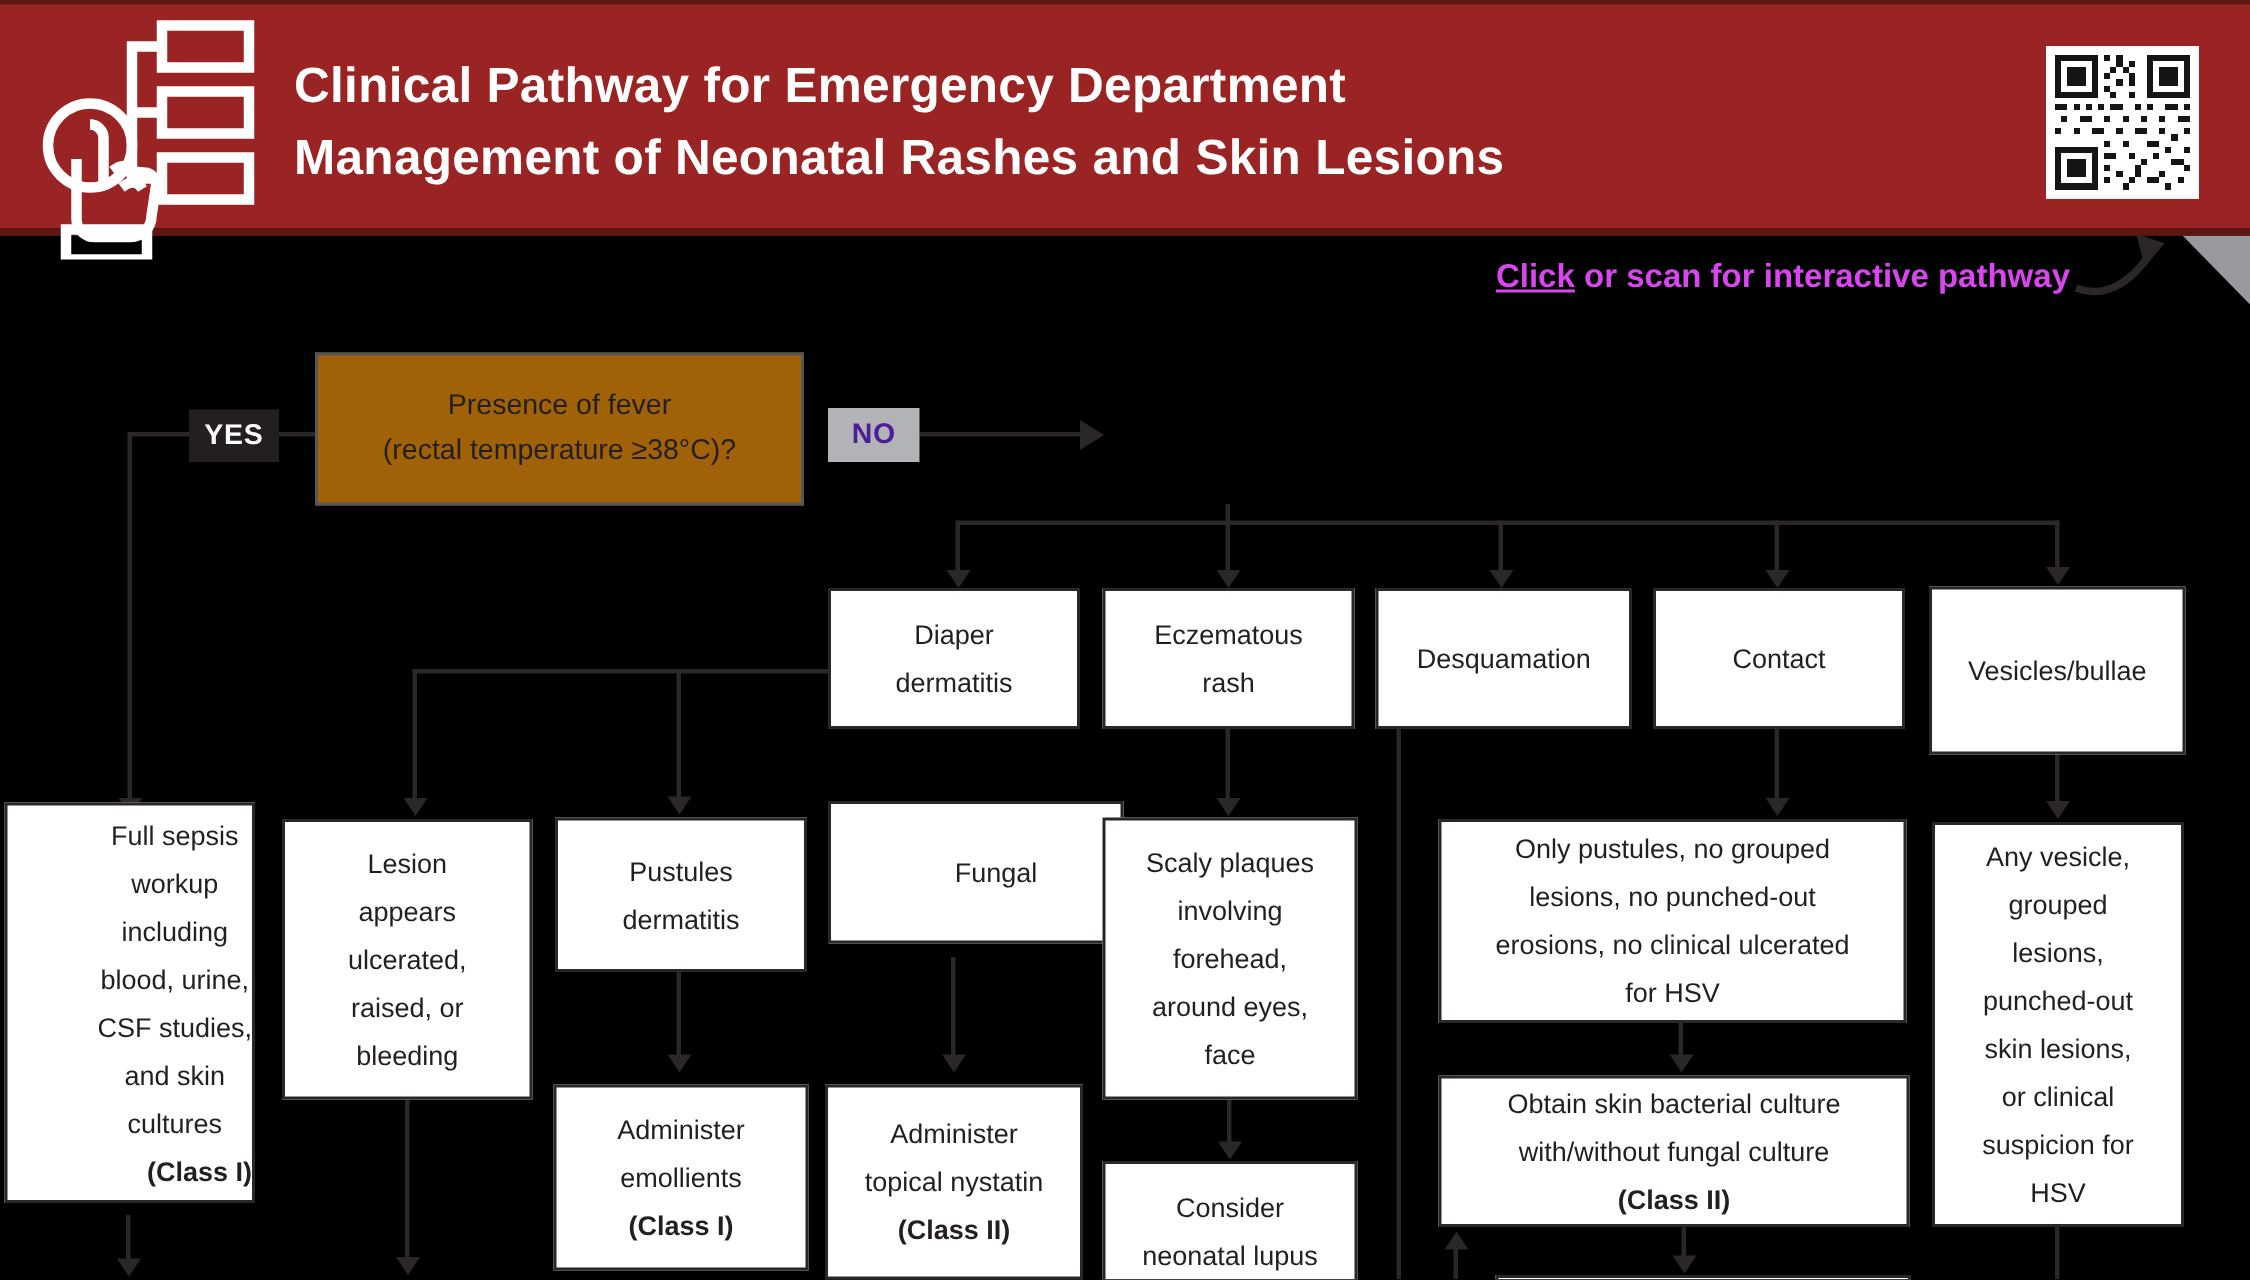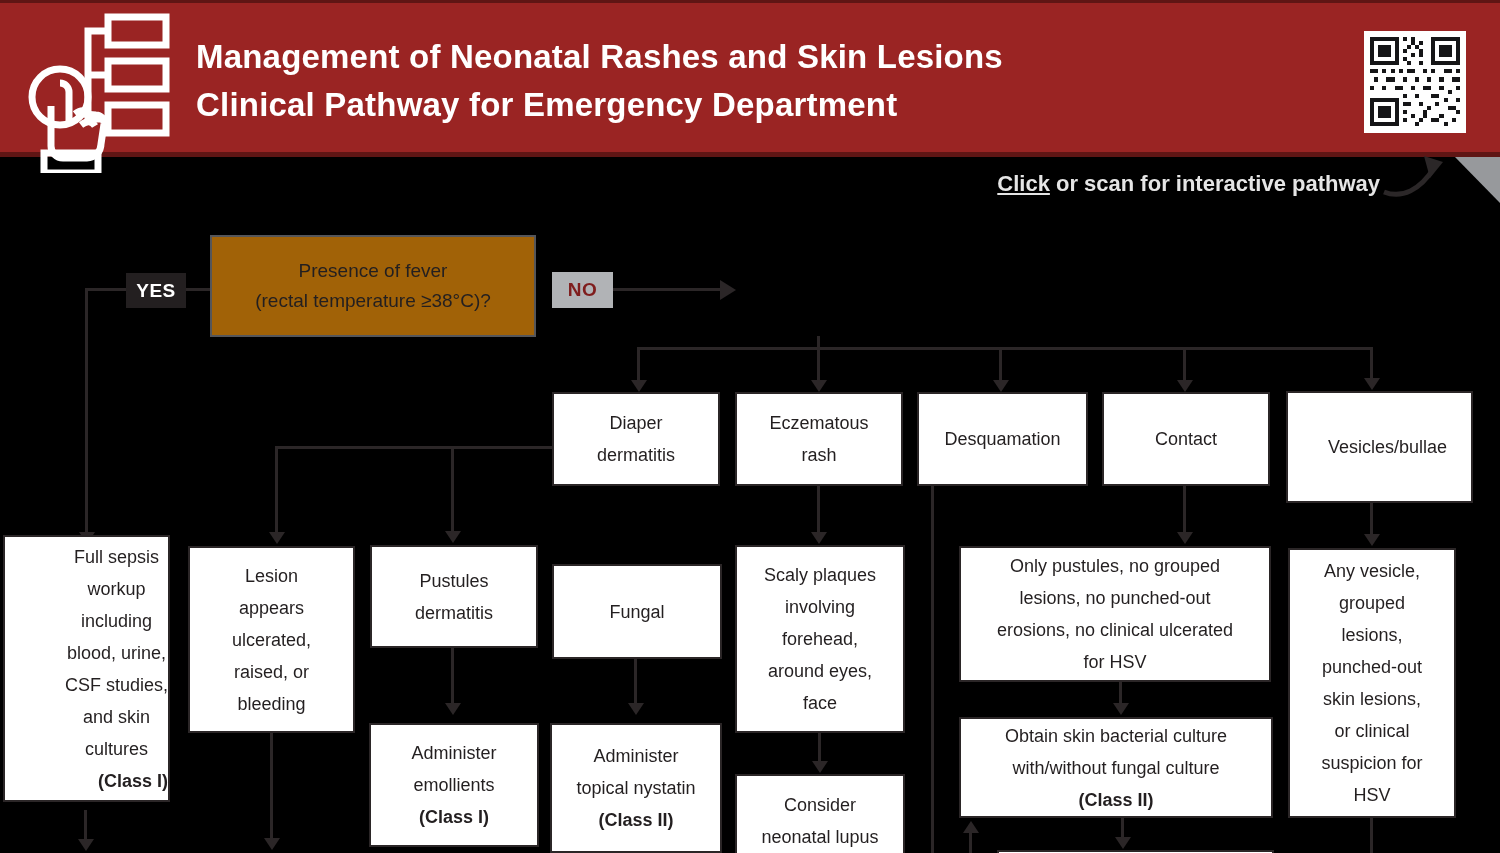--- a/index.html
+++ b/index.html
@@ -5,21 +5,21 @@
   html,body{margin:0;padding:0;background:#000;}
   #canvas{position:relative;width:1500px;height:853px;background:#000;overflow:hidden;
           font-family:"Liberation Sans",sans-serif;}
   
   .hdr{position:absolute;left:0;top:0;width:1500px;height:157px;background:#9a2423;
        border-top:3px solid #5f1514;border-bottom:5px solid #5f1514;box-sizing:border-box;}
   .title{position:absolute;left:196px;top:30px;color:#ffffff;font-size:33px;font-weight:bold;
          line-height:48px;letter-spacing:.2px;}
   .hicon{position:absolute;left:18px;top:8px;}
   .qr{position:absolute;left:1364px;top:27px;}
-  .cta{position:absolute;left:700px;top:171px;width:680px;text-align:right;color:#e5e5e5;
+  .cta{position:absolute;left:700px;top:171px;width:680px;text-align:right;color:#d946ef;
        font-size:22px;font-weight:bold;}
   .cta .click{text-decoration:underline;cursor:pointer;}
   .swoosh{position:absolute;left:1382px;top:154px;}
   .dogear{position:absolute;left:1455px;top:157px;width:45px;height:46px;background:#97999c;
           clip-path:polygon(0 0,100% 0,100% 100%);}
   
   .node{position:absolute;background:#fff;border:2px solid #2b2627;display:flex;flex-direction:column;
         align-items:center;justify-content:center;text-align:center;color:#231f20;font-size:18px;
         line-height:32px;white-space:pre-line;box-sizing:content-box;}
   .node b{font-weight:bold;display:block;white-space:pre-line;}
@@ -51,22 +51,22 @@
         <path d="M70 64 H90"></path>
         <circle cx="42" cy="86" r="28"></circle>
         <path d="M42 72 a9 9 0 0 1 9 9 v30"></path>
         <path d="M33 95 v40 a12 12 0 0 0 12 12 h24 a14 14 0 0 0 14 -14 l3 -20 a8 8 0 0 0 -8 -9 l-13 -1" stroke-linejoin="round"></path>
         <path d="M57 103 q9 -7 14 1"></path>
         <path d="M63 114 q9 -7 14 1"></path>
         <rect x="26" y="142" width="54" height="20"></rect>
       </g>
     </svg>
     <div class="title">
+      <div>Clinical Pathway for Emergency Department</div>
       <div>Management of Neonatal Rashes and Skin Lesions</div>
-      <div>Clinical Pathway for Emergency Department</div>
     </div>
     <svg class="qr" width="102" height="103" viewBox="0 0 25 25" shape-rendering="crispEdges">
       <rect x="0" y="0" width="25" height="25" fill="#ffffff"></rect>
       <g fill="#151517">
         <rect x="1.5" y="1.5" width="7" height="7"></rect>
           <rect x="16.5" y="1.5" width="7" height="7"></rect>
           <rect x="1.5" y="16.5" width="7" height="7"></rect>
       </g>
       <g fill="#ffffff">
         <rect x="2.5" y="2.5" width="5" height="5"></rect>
@@ -190,35 +190,35 @@
   <div class="ahd" style="left:812px;top:761px;"></div>
   <div class="ahd" style="left:264px;top:838px;"></div>
   <div class="ahd" style="left:78px;top:839px;"></div>
   <div class="ahd" style="left:1113px;top:703px;"></div>
   <div class="ahd" style="left:1115px;top:837px;"></div>
   <div class="ahu" style="left:963px;top:821px;"></div>
 
   <div class="tag" style="left:126px;top:273px;width:60px;height:35px;background:#231f20;color:#ffffff;align-items:center;">
       <span>YES</span>
     </div>
-  <div class="tag" style="left:552px;top:272px;width:61px;height:36px;background:#b1b3b6;color:#7f1d1d;">
+  <div class="tag" style="left:552px;top:272px;width:61px;height:36px;background:#b1b3b6;color:#4c1d95;">
       <span>NO</span>
     </div>
 
   <div class="node gray" style="left:210px;top:235px;width:322px;height:98px;line-height:30px;"><span>Presence of fever
 (rectal temperature ≥38°C)?</span></div>
 
 
   <div class="node" style="left:552px;top:392px;width:164px;height:90px;"><span>Diaper
 dermatitis</span></div>
   <div class="node" style="left:735px;top:392px;width:164px;height:90px;"><span>Eczematous
 rash</span></div>
   <div class="node" style="left:917px;top:392px;width:167px;height:90px;"><span>Desquamation</span></div>
   <div class="node" style="left:1102px;top:392px;width:164px;height:90px;"><span>Contact</span></div>
-  <div class="node" style="left:1286px;top:391px;width:167px;height:108px;padding-left:16px;"><span>Vesicles/bullae</span></div>
+  <div class="node" style="left:1286px;top:391px;width:167px;height:108px;"><span>Vesicles/bullae</span></div>
 
   <div class="node" style="left:3px;top:535px;width:163px;height:263px;align-items:flex-end;">
     <span>Full sepsis
 workup
 including
 blood, urine,
 CSF studies,
 and skin
 cultures</span>
     <b>(Class I)</b>
@@ -232,21 +232,21 @@
 
   <div class="node" style="left:370px;top:545px;width:164px;height:99px;"><span>Pustules
 dermatitis</span></div>
 
   <div class="node" style="left:369px;top:723px;width:166px;height:120px;">
     <span>Administer
 emollients</span>
     <b>(Class I)</b>
   </div>
 
-  <div class="node" style="left:552px;top:564px;width:166px;height:91px;"><span>Fungal</span></div>
+  <div class="node" style="left:552px;top:534px;width:166px;height:91px;padding-left:27px;"><span>Fungal</span></div>
 
   <div class="node" style="left:550px;top:723px;width:168px;height:126px;">
     <span>Administer
 topical nystatin</span>
     <b>(Class II)</b>
   </div>
 
   <div class="node" style="left:735px;top:545px;width:166px;height:184px;"><span>Scaly plaques
 involving
 forehead,

